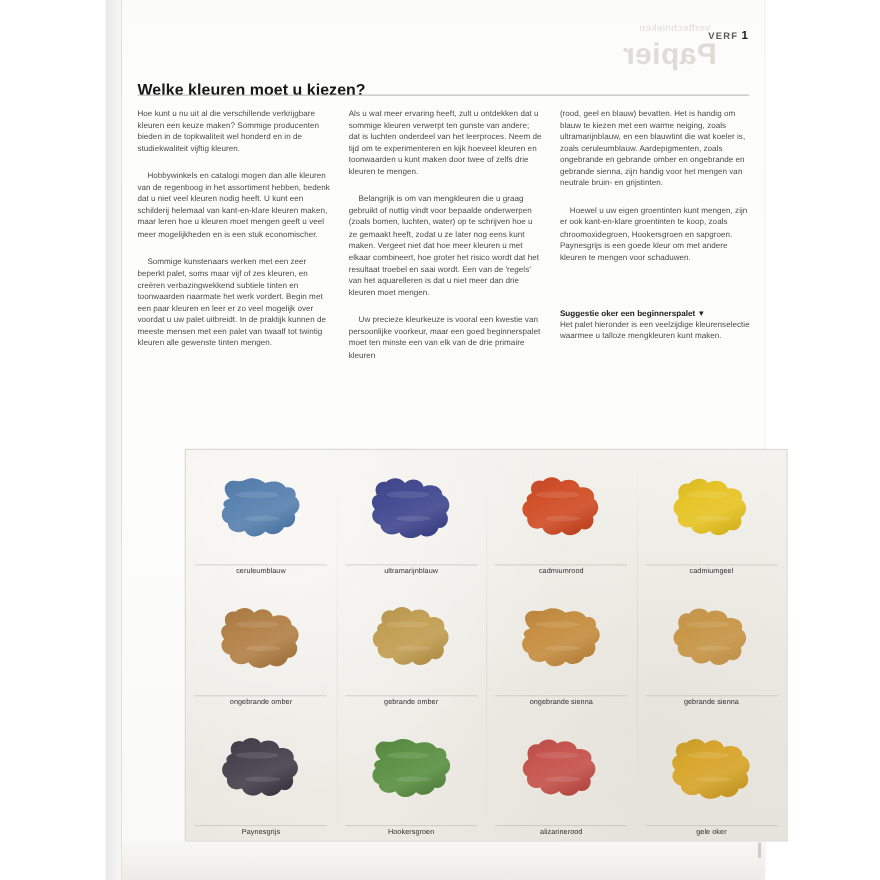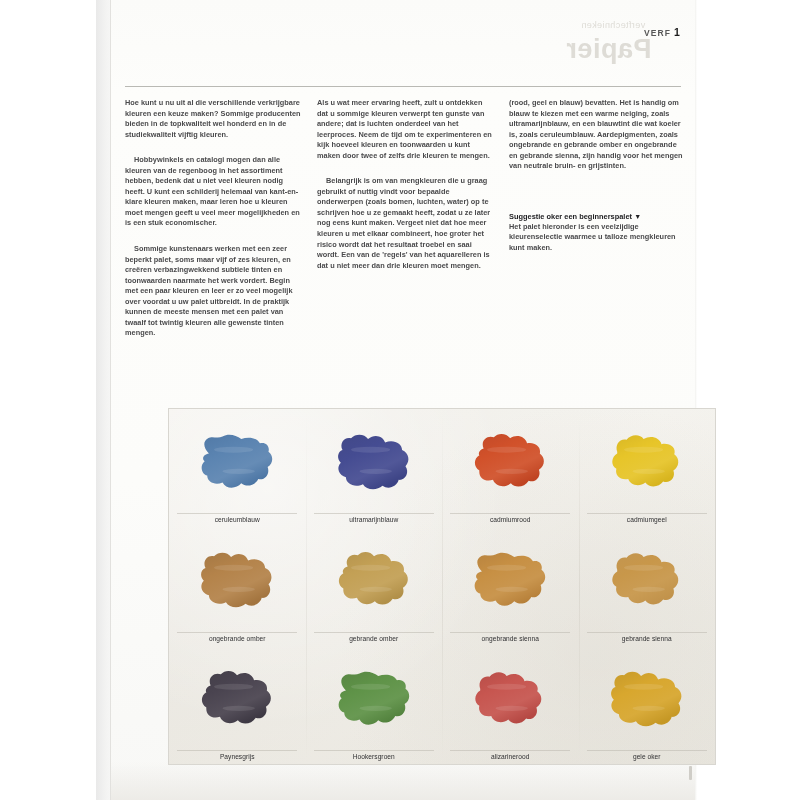--- a/index.html
+++ b/index.html
@@ -127,21 +127,20 @@
     gap: 16px;
   }
   .col { width: 176px; }
   .col p {
     margin: 0;
     font-size: 7.35px;
     line-height: 10.55px;
     color: #4a4a4c;
     text-align: left;
     letter-spacing: .02px;
-    font-weight: bold;
     -webkit-font-smoothing: antialiased;
   }
   .col p + p { text-indent: 9px; }
   .col p.spaced { margin-top: 15px; text-indent: 9px; }
 
   
   .note { margin-top: 40px; }
   .note h4 {
     margin: 0 0 1px 0;
     font-size: 7.4px;
@@ -259,37 +258,40 @@
 
   <div id="page">
 
     <div class="ghost" id="ghost-sub">verftechnieken</div>
     <div class="ghost" id="ghost-title">Papier</div>
 
     <div id="runhead">
       <span>VERF</span><span class="pageno">1</span>
     </div>
 
+    <h1 id="headline">Welke kleuren moet u kiezen?</h1>
     <div id="headrule"></div>
 
     <div id="cols">
 
       <div class="col">
         <p>Hoe kunt u nu uit al die verschillende verkrijgbare kleuren een keuze maken? Sommige producenten bieden in de topkwaliteit wel honderd en in de studiekwaliteit vijftig kleuren.</p>
         <p class="spaced">Hobbywinkels en catalogi mogen dan alle kleuren van de regenboog in het assortiment hebben, bedenk dat u niet veel kleuren nodig heeft. U kunt een schilderij helemaal van kant-en-klare kleuren maken, maar leren hoe u kleuren moet mengen geeft u veel meer mogelijkheden en is een stuk economischer.</p>
         <p class="spaced">Sommige kunstenaars werken met een zeer beperkt palet, soms maar vijf of zes kleuren, en creëren verbazingwekkend subtiele tinten en toonwaarden naarmate het werk vordert. Begin met een paar kleuren en leer er zo veel mogelijk over voordat u uw palet uitbreidt. In de praktijk kunnen de meeste mensen met een palet van twaalf tot twintig kleuren alle gewenste tinten mengen.</p>
       </div>
 
       <div class="col">
         <p>Als u wat meer ervaring heeft, zult u ontdekken dat u sommige kleuren verwerpt ten gunste van andere; dat is luchten onderdeel van het leerproces. Neem de tijd om te experimenteren en kijk hoeveel kleuren en toonwaarden u kunt maken door twee of zelfs drie kleuren te mengen.</p>
         <p class="spaced">Belangrijk is om van mengkleuren die u graag gebruikt of nuttig vindt voor bepaalde onderwerpen (zoals bomen, luchten, water) op te schrijven hoe u ze gemaakt heeft, zodat u ze later nog eens kunt maken. Vergeet niet dat hoe meer kleuren u met elkaar combineert, hoe groter het risico wordt dat het resultaat troebel en saai wordt. Een van de 'regels' van het aquarelleren is dat u niet meer dan drie kleuren moet mengen.</p>
+        <p class="spaced">Uw precieze kleurkeuze is vooral een kwestie van persoonlijke voorkeur, maar een goed beginnerspalet moet ten minste een van elk van de drie primaire kleuren</p>
       </div>
 
       <div class="col">
         <p>(rood, geel en blauw) bevatten. Het is handig om blauw te kiezen met een warme neiging, zoals ultramarijnblauw, en een blauwtint die wat koeler is, zoals ceruleumblauw. Aardepigmenten, zoals ongebrande en gebrande omber en ongebrande en gebrande sienna, zijn handig voor het mengen van neutrale bruin- en grijstinten.</p>
+        <p class="spaced">Hoewel u uw eigen groentinten kunt mengen, zijn er ook kant-en-klare groentinten te koop, zoals chroomoxidegroen, Hookersgroen en sapgroen. Paynesgrijs is een goede kleur om met andere kleuren te mengen voor schaduwen.</p>
 
         <div class="note">
           <h4><span>Suggestie oker een beginnerspalet</span>
             <span class="tri">▼</span></h4>
           <p>Het palet hieronder is een veelzijdige kleurenselectie waarmee u talloze mengkleuren kunt maken.</p>
         </div>
       </div>
 
     </div>
 

